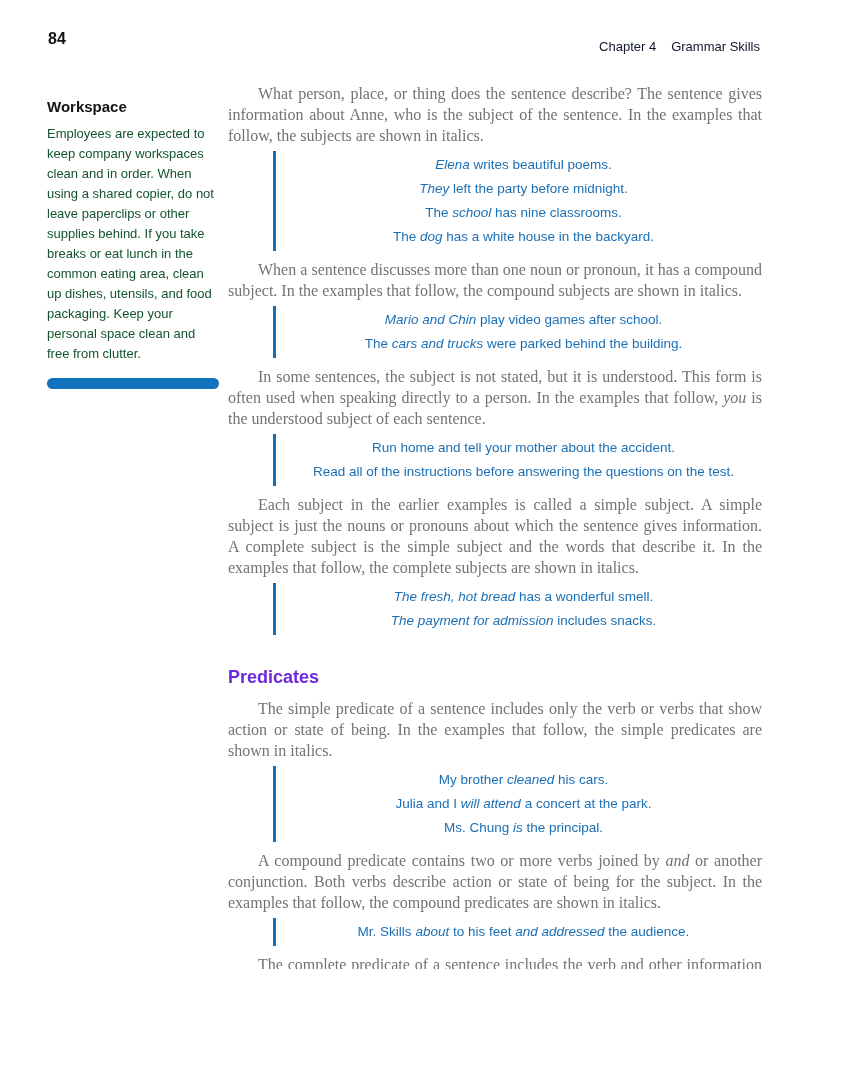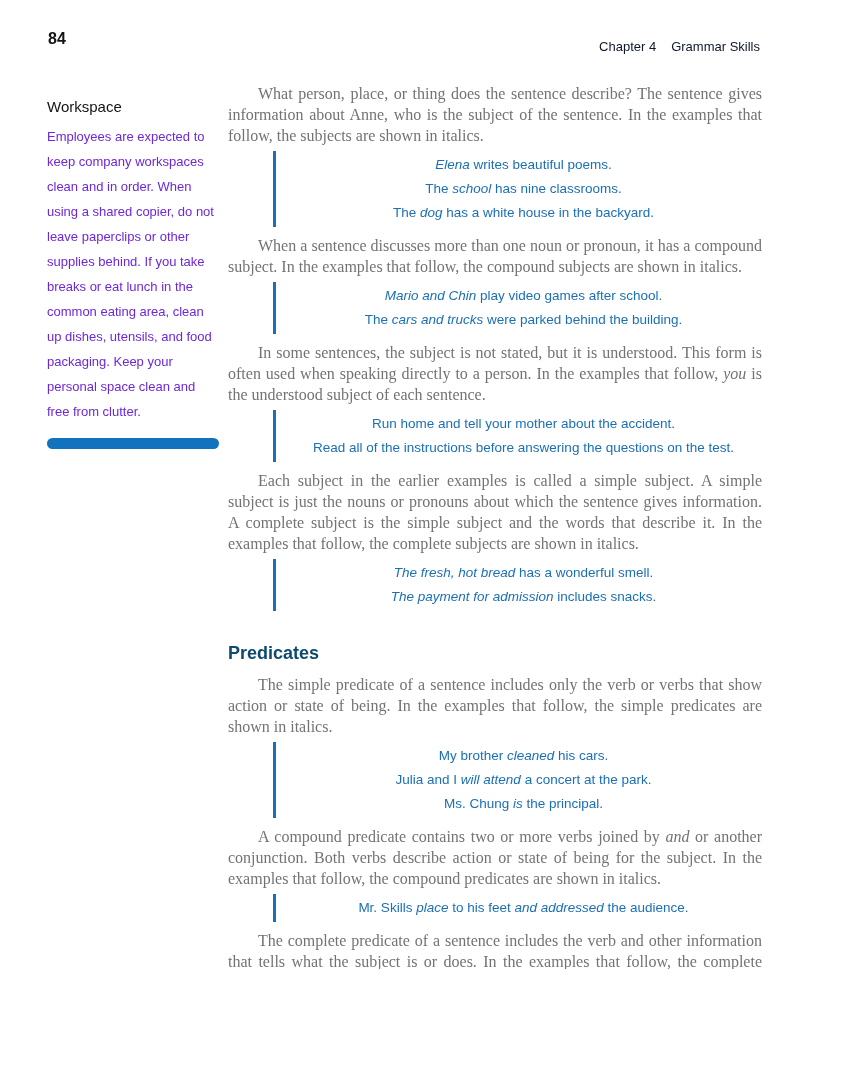--- a/index.html
+++ b/index.html
@@ -19,31 +19,31 @@
         background:linear-gradient(180deg,#3a8ccd 0%,#1b75bc 45%,#0d5ca4 100%);
         box-shadow:0 1px 2px rgba(0,0,0,.35);}
   .badge-text{position:absolute;left:8px;top:17px;
         font-family:"Liberation Sans",sans-serif;font-weight:700;font-size:19px;line-height:18px;
         color:#ffffff;letter-spacing:.4px;
         text-shadow:-1.4px -1.4px 0 #000,1.4px -1.4px 0 #000,-1.4px 1.4px 0 #000,1.4px 1.4px 0 #000,
                     0 -1.4px 0 #000,0 1.4px 0 #000,-1.4px 0 0 #000,1.4px 0 0 #000;}
   .badge-circle{position:absolute;left:102px;top:0;width:72px;height:72px;}
 
   .workspace-title{margin:14px 0 9px;font-family:"Liberation Sans",sans-serif;
-        font-weight:normal;font-size:15px;color:#141414;}
-  .workspace-body{font-family:"Liberation Sans",sans-serif;font-size:13px;line-height:25px;color:#6d28d9;}
+        font-weight:bold;font-size:15px;color:#141414;}
+  .workspace-body{font-family:"Liberation Sans",sans-serif;font-size:13px;line-height:20px;color:#14532d;}
   .sidebar-rule{margin-top:14px;width:172px;height:11px;border-radius:5.5px;background:#1173be;}
 
   
   .main{position:absolute;left:228px;top:80px;width:534px;}
   .body-para{margin:3px 0;font-size:16px;line-height:21px;text-align:justify;
         text-indent:30px;color:#737373;}
   .body-para i{font-style:italic;}
   .section-heading{margin:32px 0 10px;font-family:"Liberation Sans",sans-serif;
-        font-weight:bold;font-size:18px;color:#0c4a6e;}
+        font-weight:bold;font-size:18px;color:#6d28d9;}
   .example-group{margin:5px 0 8px 45px;padding:2px 0 2px 9px;border-left:3px solid #1b6fb5;
         font-family:"Liberation Sans",sans-serif;font-size:13.5px;line-height:24px;color:#1b6fb5;text-align:center;}
   .example-line i{font-style:italic;}
 
   .footer{position:absolute;top:992px;right:97px;
         font-family:"Liberation Sans",sans-serif;font-size:11px;color:#2e2e2e;}
 </style>
 </head>
 <body>
 
@@ -58,20 +58,21 @@
   <div class="sidebar">
     <div class="workspace-title">Workspace</div>
     <div class="workspace-body">Employees are expected to keep company workspaces clean and in order. When using a shared copier, do not leave paperclips or other supplies behind. If you take breaks or eat lunch in the common eating area, clean up dishes, utensils, and food packaging. Keep your personal space clean and free from clutter.</div>
     <div class="sidebar-rule"></div>
   </div>
 
   <div class="main">
       <p class="body-para"><span>What person, place, or thing does the sentence describe? The sentence gives information about Anne, who is the subject of the sentence. In the examples that follow, the subjects are shown in italics.</span></p>
       <div class="example-group">
         <div class="example-line"><i>Elena</i><span> writes beautiful poems.</span></div>
+        <div class="example-line"><i>They</i><span> left the party before midnight.</span></div>
         <div class="example-line"><span>The </span><i>school</i><span> has nine classrooms.</span></div>
         <div class="example-line"><span>The </span><i>dog</i><span> has a white house in the backyard.</span></div>
       </div>
       <p class="body-para"><span>When a sentence discusses more than one noun or pronoun, it has a compound subject. In the examples that follow, the compound subjects are shown in italics.</span></p>
       <div class="example-group">
         <div class="example-line"><i>Mario and Chin</i><span> play video games after school.</span></div>
         <div class="example-line"><span>The </span><i>cars and trucks</i><span> were parked behind the building.</span></div>
       </div>
       <p class="body-para"><span>In some sentences, the subject is not stated, but it is understood. This form is often used when speaking directly to a person. In the examples that follow, </span><i>you</i><span> is the understood subject of each sentence.</span></p>
       <div class="example-group">
@@ -85,21 +86,21 @@
       </div>
       <h2 class="section-heading">Predicates</h2>
       <p class="body-para"><span>The simple predicate of a sentence includes only the verb or verbs that show action or state of being. In the examples that follow, the simple predicates are shown in italics.</span></p>
       <div class="example-group">
         <div class="example-line"><span>My brother </span><i>cleaned</i><span> his cars.</span></div>
         <div class="example-line"><span>Julia and I </span><i>will attend</i><span> a concert at the park.</span></div>
         <div class="example-line"><span>Ms. Chung </span><i>is</i><span> the principal.</span></div>
       </div>
       <p class="body-para"><span>A compound predicate contains two or more verbs joined by </span><i>and</i><span> or another conjunction. Both verbs describe action or state of being for the subject. In the examples that follow, the compound predicates are shown in italics.</span></p>
       <div class="example-group">
-        <div class="example-line"><span>Mr. Skills </span><i>place</i><span> to his feet </span><i>and addressed</i><span> the audience.</span></div>
+        <div class="example-line"><span>Mr. Skills </span><i>about</i><span> to his feet </span><i>and addressed</i><span> the audience.</span></div>
       </div>
       <p class="body-para"><span>The complete predicate of a sentence includes the verb and other information that tells what the subject is or does. In the examples that follow, the complete predicates are shown in italics.</span></p>
       <div class="example-group">
         <div class="example-line"><span>Ms. Chung </span><i>is the principal.</i></div>
         <div class="example-line"><span>My brother </span><i>cleaned his room.</i></div>
         <div class="example-line"><span>Julia and I </span><i>attended a concert at the park.</i></div>
       </div>
     </div>
 
   <div class="footer">Copyright Goodheart-Willcox Co., Inc.</div>

